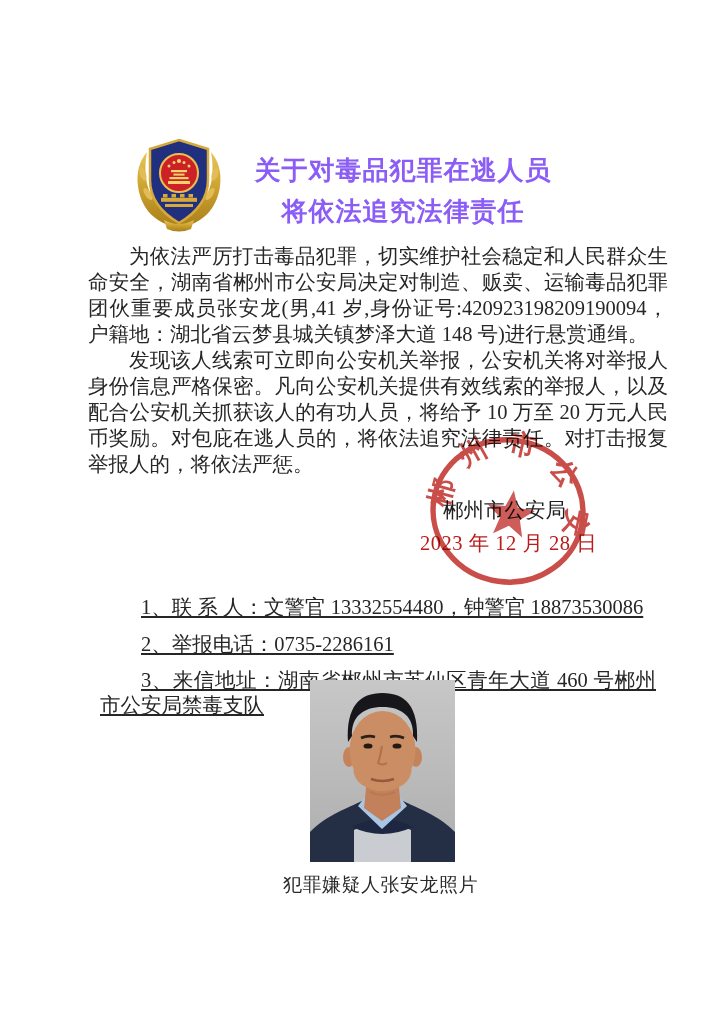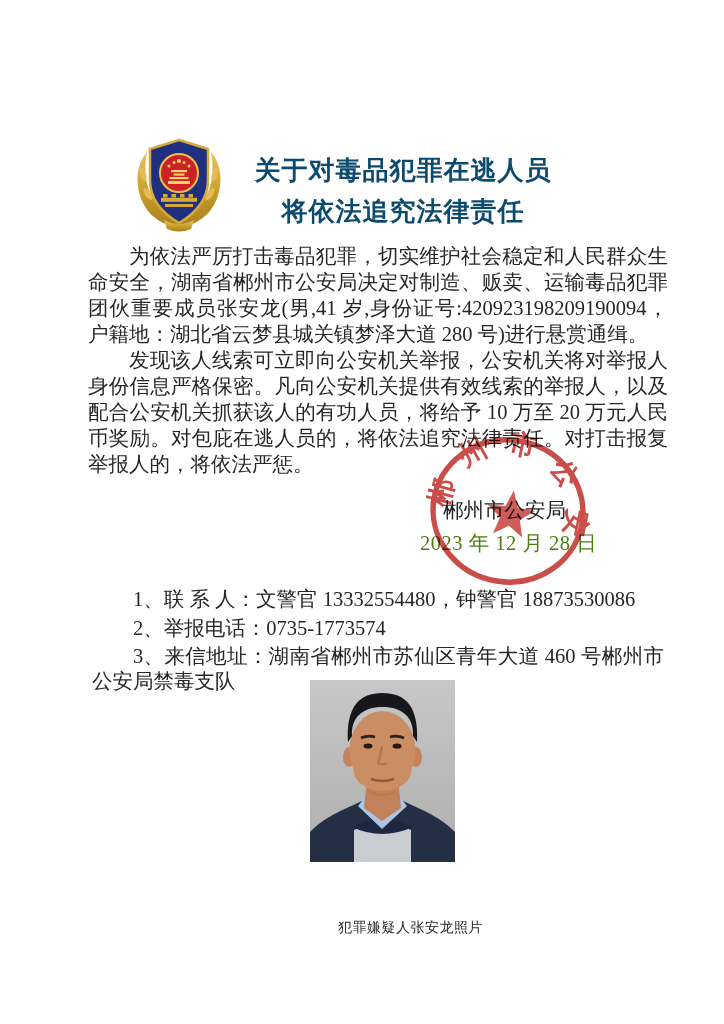--- a/index.html
+++ b/index.html
@@ -7,54 +7,54 @@
     position:relative;width:724px;height:1024px;margin:0 auto;
     background:#ffffff;overflow:hidden;
     font-family:"Liberation Serif","DejaVu Serif",serif;
     color:#262626;
   }
   
   .emblem{position:absolute;left:131px;top:128px;width:96px;height:106px;}
   
   .title{
     position:absolute;left:203px;top:150px;width:400px;
-    text-align:center;font-weight:bold;color:#0c4a6e;
+    text-align:center;font-weight:bold;color:#8b5cf6;
     font-family:"Liberation Sans","DejaVu Sans",sans-serif;
     font-size:26px;line-height:41px;letter-spacing:1px;
   }
   
   .body-text{
     position:absolute;left:88px;top:243px;width:580px;
     font-size:20.5px;line-height:26px;text-align:justify;
     text-justify:inter-ideograph;
   }
   .body-text p{margin:0;text-indent:2em;}
   
   .signature{position:absolute;left:443px;top:496px;font-size:20.5px;color:#1e1e1e;}
-  .date{position:absolute;left:420px;top:529px;font-size:20.5px;color:#4d7c0f;letter-spacing:0.5px;}
+  .date{position:absolute;left:420px;top:529px;font-size:20.5px;color:#b91c1c;letter-spacing:0.5px;}
   
   .seal{position:absolute;left:425px;top:430px;width:166px;height:162px;
         mix-blend-mode:multiply;opacity:0.93;}
   .seal text{
     font-family:"Liberation Sans","DejaVu Sans",sans-serif;
     font-weight:bold;font-size:27px;fill:#c5403c;
   }
   
   .contacts{
     position:absolute;left:88px;top:583px;width:580px;
     font-size:20.5px;line-height:24.5px;text-align:justify;
     text-justify:inter-ideograph;
   }
-  .contacts p{margin:4px;text-indent:2em;}
+  .contacts p{margin:12px;text-indent:2em;text-decoration:underline;}
   
   .photo{position:absolute;left:310px;top:680px;width:145px;height:182px;}
   
   .caption{
     position:absolute;left:283px;top:872px;width:200px;
-    text-align:right;font-size:14px;letter-spacing:0.5px;color:#2a2a2a;margin-top:47px;
+    text-align:left;font-size:19px;letter-spacing:0.5px;color:#2a2a2a;
   }
 </style>
 </head>
 <body>
 
 <div class="page">
 
   <svg class="emblem" viewBox="0 0 96 106" aria-hidden="true">
     <defs>
       <linearGradient id="gw" x1="0" y1="0" x2="0" y2="1">
@@ -92,41 +92,41 @@
     <rect x="30" y="69.8" width="36" height="4" fill="#d6a93a"></rect>
     <rect x="34" y="76" width="28" height="3" fill="#d6a93a"></rect>
   </svg>
 
   <div class="title">
     <div>关于对毒品犯罪在逃人员</div>
     <div>将依法追究法律责任</div>
   </div>
 
   <div class="body-text">
-    <p>为依法严厉打击毒品犯罪，切实维护社会稳定和人民群众生命安全，湖南省郴州市公安局决定对制造、贩卖、运输毒品犯罪团伙重要成员张安龙(男,41 岁,身份证号:420923198209190094，户籍地：湖北省云梦县城关镇梦泽大道 280 号)进行悬赏通缉。</p>
+    <p>为依法严厉打击毒品犯罪，切实维护社会稳定和人民群众生命安全，湖南省郴州市公安局决定对制造、贩卖、运输毒品犯罪团伙重要成员张安龙(男,41 岁,身份证号:420923198209190094，户籍地：湖北省云梦县城关镇梦泽大道 148 号)进行悬赏通缉。</p>
     <p>发现该人线索可立即向公安机关举报，公安机关将对举报人身份信息严格保密。凡向公安机关提供有效线索的举报人，以及配合公安机关抓获该人的有功人员，将给予 10 万至 20 万元人民币奖励。对包庇在逃人员的，将依法追究法律责任。对打击报复举报人的，将依法严惩。</p>
   </div>
 
   <div class="signature">郴州市公安局</div>
   <div class="date">2023 年 12 月 28 日</div>
 
   <svg class="seal" viewBox="0 0 166 162" aria-hidden="true">
     <g transform="rotate(8 83 81)">
       <ellipse cx="83" cy="81" rx="75" ry="71" fill="none" stroke="#c5403c" stroke-width="5.5"></ellipse>
       <path id="sealArc" d="M 27,100 A 60,57 0 1 1 139,100" fill="none"></path>
       <text>
         <textPath href="#sealArc" xlink:href="#sealArc" startOffset="14" textLength="252" lengthAdjust="spacing">郴州市公安局</textPath>
       </text>
       <polygon fill="#c5403c" opacity="0.92" points="86,60 92.2,76.5 109.8,77.3 96,88.2 100.7,105.2 86,95.5 71.3,105.2 76,88.2 62.2,77.3 79.8,76.5"></polygon>
     </g>
   </svg>
 
   <div class="contacts">
     <p>1、联 系 人：文警官 13332554480，钟警官 18873530086</p>
-    <p>2、举报电话：0735-1773574</p>
+    <p>2、举报电话：0735-2286161</p>
     <p>3、来信地址：湖南省郴州市苏仙区青年大道 460 号郴州市公安局禁毒支队</p>
   </div>
 
   <svg class="photo" viewBox="0 0 145 182" aria-hidden="true">
     <defs>
       <linearGradient id="pbg" x1="0" y1="0" x2="0" y2="1">
         <stop offset="0" stop-color="#c7c7c7"></stop>
         <stop offset="1" stop-color="#aeaeae"></stop>
       </linearGradient>
     </defs>

